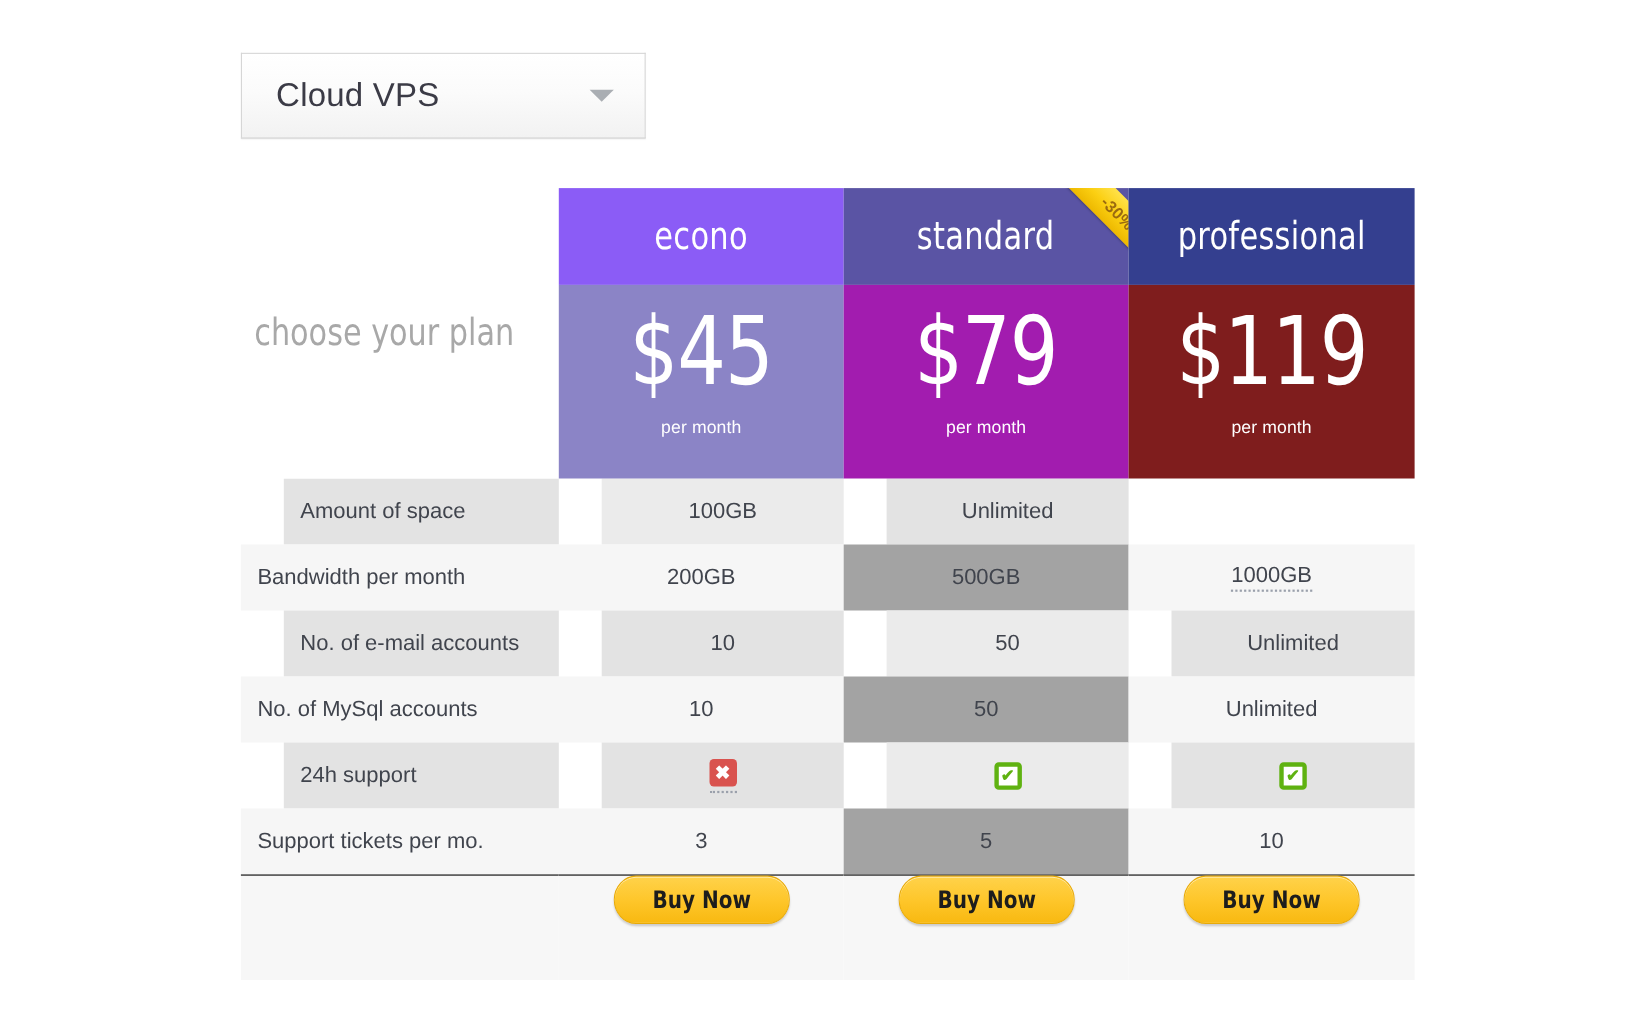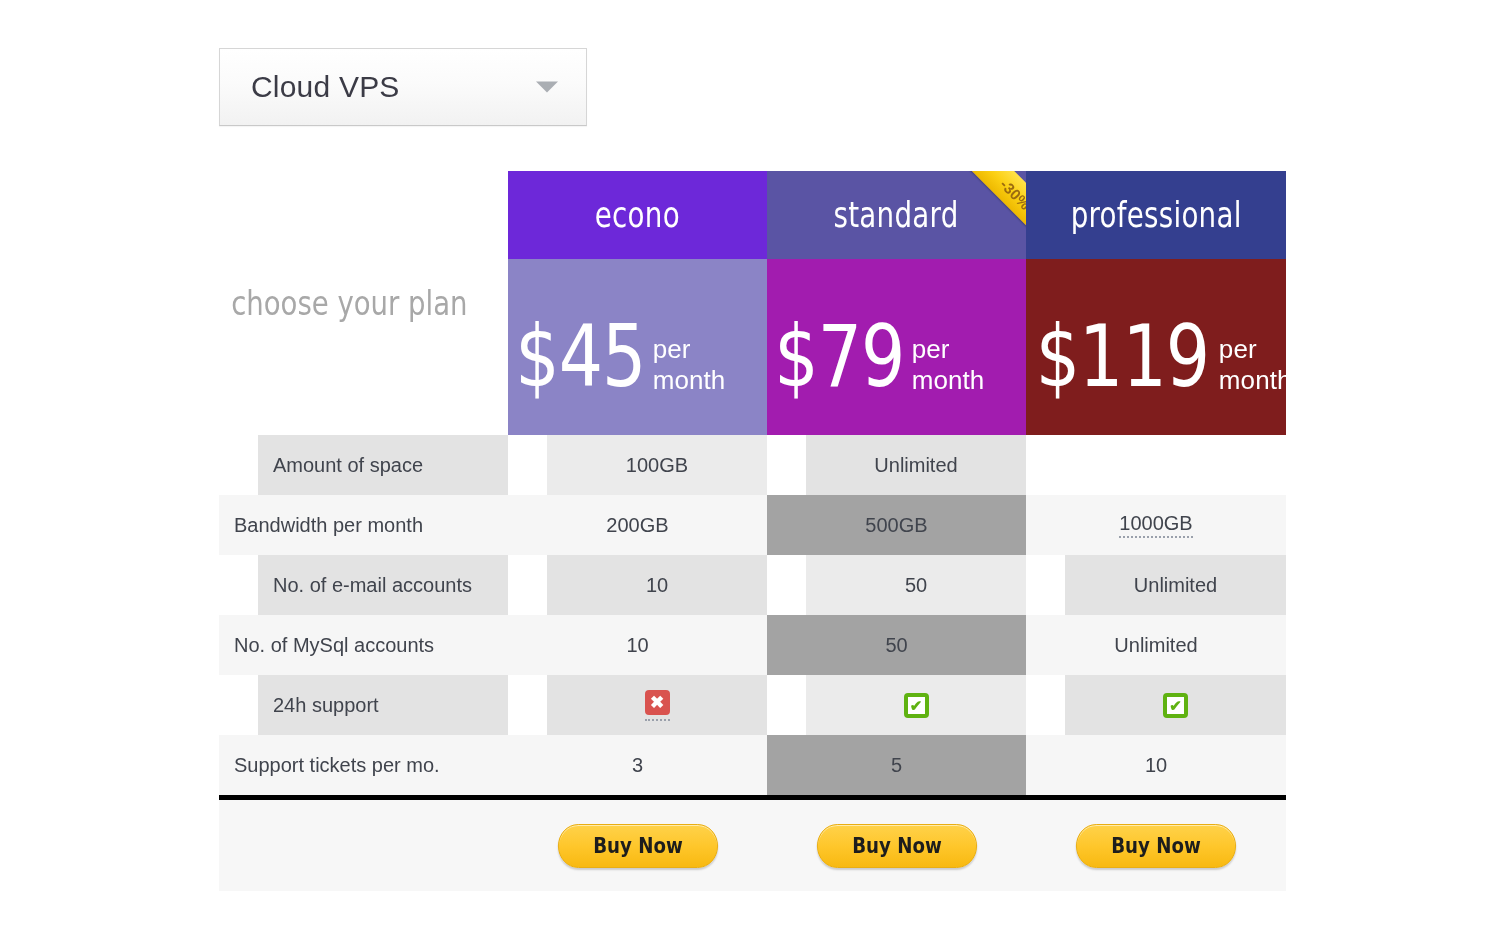--- a/index.html
+++ b/index.html
@@ -79,45 +79,45 @@
 
   .plan-title {
     color: #ffffff;
     font-size: 35px;
     font-family: "DejaVu Sans Condensed", "Liberation Sans Narrow", "Liberation Sans", sans-serif;
     font-weight: 400;
     letter-spacing: .3px;
     transform: scaleX(0.88);
   }
 
-  .t-econo { background: #6d28d9; }
+  .t-econo { background: #8b5cf6; }
   .t-standard { background: #5a54a4; }
   .t-professional { background: #343f8f; }
 
   .p-econo { background: #8b84c6; }
   .p-standard { background: #a21caf; }
   .p-professional { background: #7f1d1d; }
 
   .price-box {
-    flex-direction: row;
+    flex-direction: column;
     justify-content: flex-start;
     padding-top: 18px;
   }
   .price-amt {
     color: #ffffff;
     font-size: 86px;
     line-height: 1;
     font-family: "DejaVu Sans Condensed", "Liberation Sans Narrow", "Liberation Sans", sans-serif;
     font-weight: 300;
     transform: scaleX(0.9);
     letter-spacing: -1px;
   }
   .price-per {
     color: #ffffff;
-    font-size: 26px;
+    font-size: 16px;
     margin-top: 18px;
     letter-spacing: .1px;
   }
 
   .choose-cell {
     background: #ffffff;
     justify-content: flex-end;
     align-items: center;
     padding-right: 27px;
     grid-row: span 2;
@@ -206,23 +206,22 @@
     border-bottom: 2px dotted #9aa0ab;
     margin-top: 4px;
   }
 
   
   .buyrow { height: 96px; }
   .buycell {
     box-sizing: border-box;
     background: #f7f7f7;
     display: flex;
-    align-items: center;
     justify-content: center;
-    border-top: 5px solid #000000;
+    border-top: 1px solid #000000;
   }
   .btn-buy {
     width: 174px;
     height: 44px;
     border-radius: 22px;
     background: linear-gradient(to bottom, #ffd24a 0%, #fec62a 52%, #f8b911 100%);
     border: 1px solid #e8aa08;
     box-shadow: 0 2px 2px rgba(0,0,0,0.18), inset 0 1px 0 rgba(255,255,255,0.55);
     color: #1d1d1d;
     font-size: 22px;

